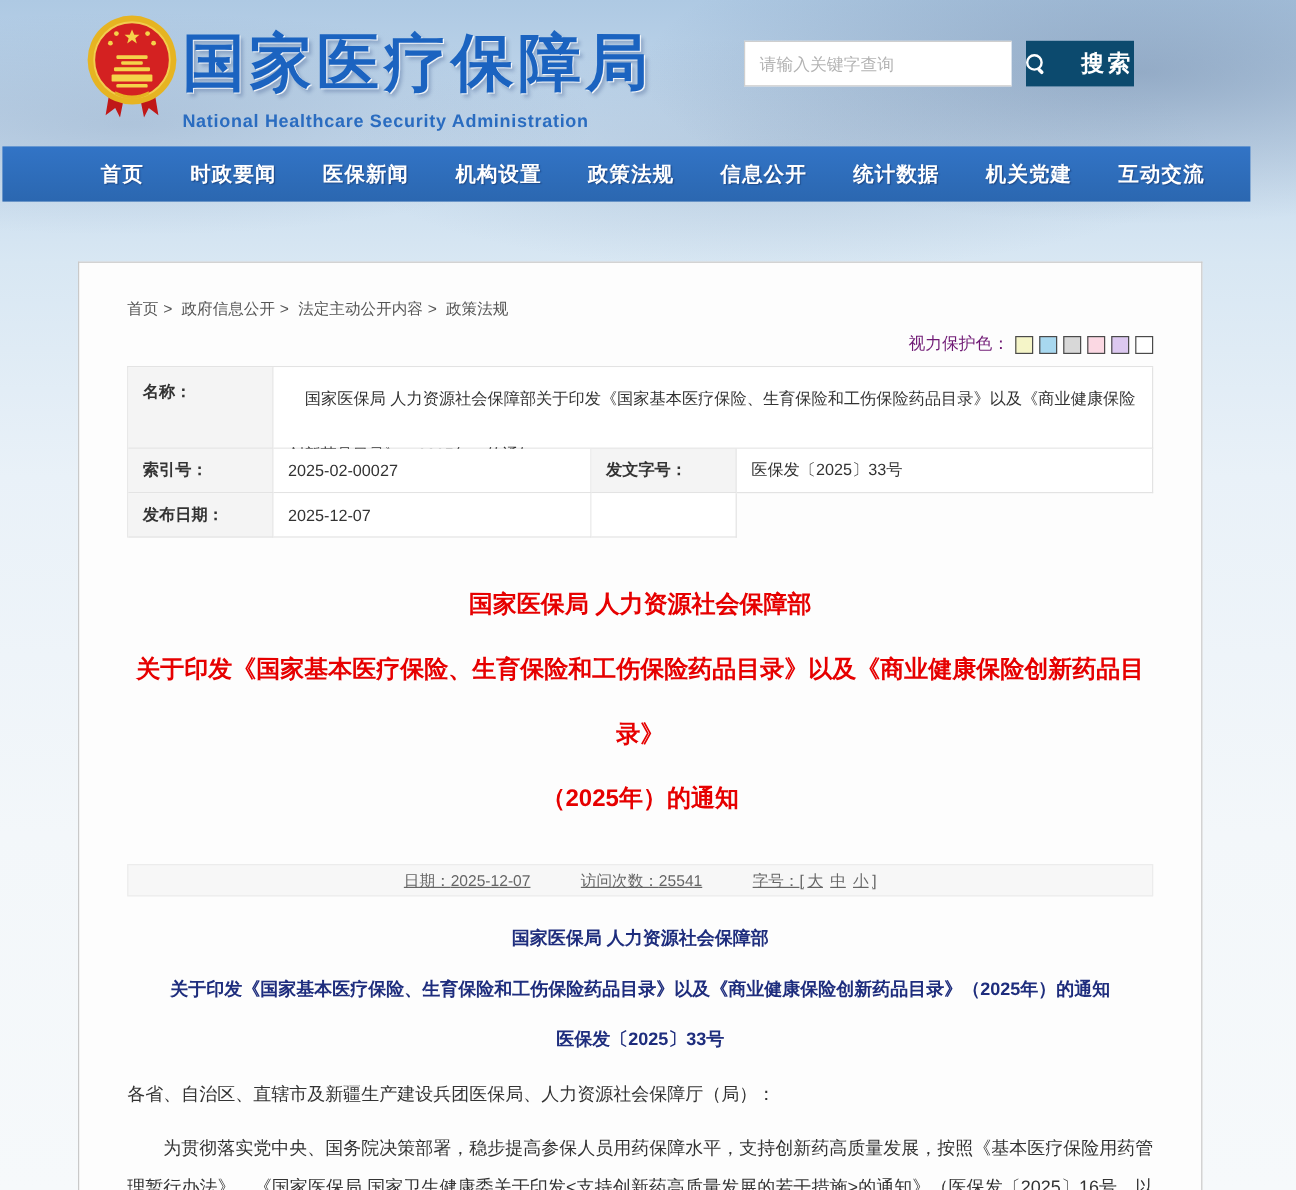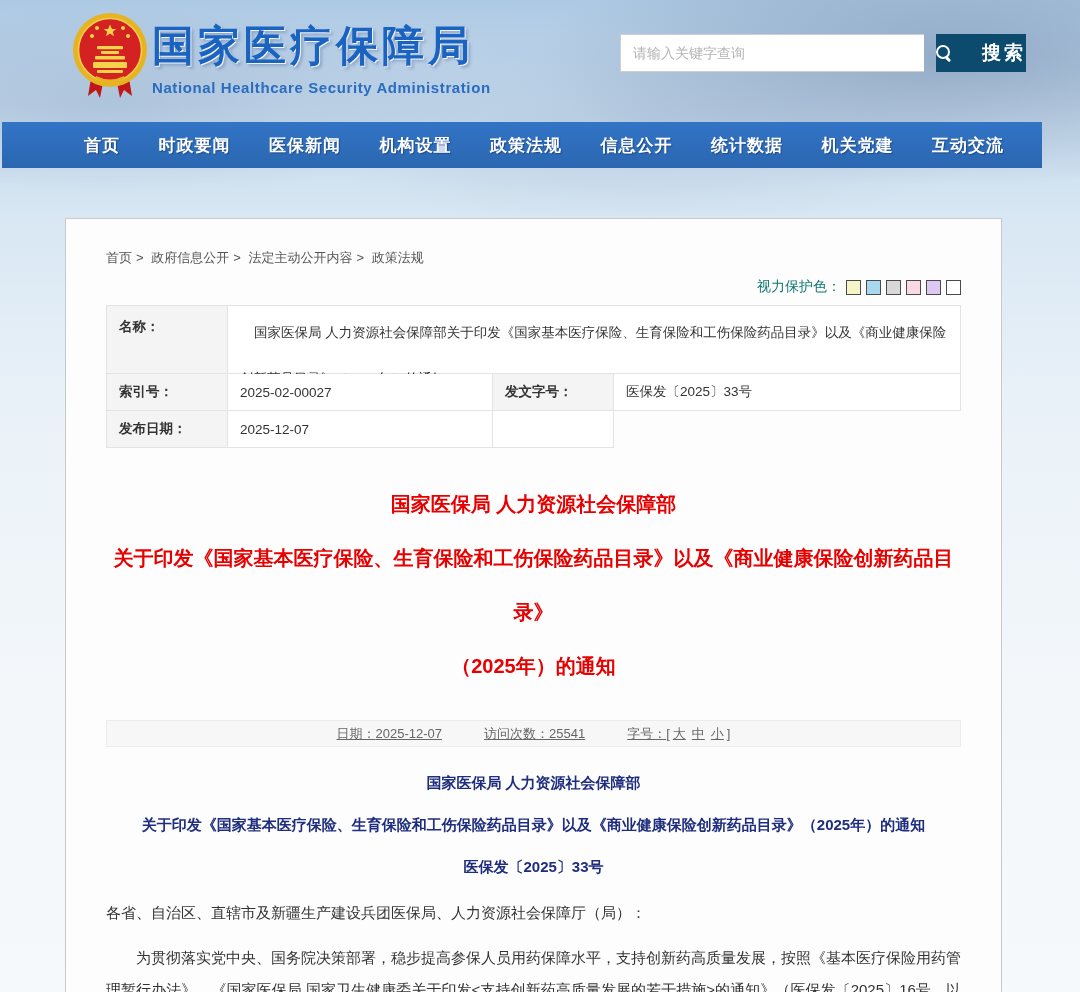--- a/index.html
+++ b/index.html
@@ -15,26 +15,26 @@
       radial-gradient(55% 42% at 88% 14%, rgba(84,108,143,0.38), transparent 70%),
       radial-gradient(45% 30% at 60% 30%, rgba(120,145,175,0.22), transparent 75%),
       radial-gradient(50% 30% at 10% 24%, rgba(110,135,168,0.25), transparent 72%);
   }
 
   
   .site-header { position:absolute; top:0; left:0; width:1080px; height:122px; }
   .logo { position:absolute; left:70px; top:10px; width:80px; height:92px; }
   .title-block { position:absolute; left:152px; top:18px; }
   .title-cn {
-    font-size:42px; font-weight:bold; color:#1b63c0; letter-spacing:4px;
+    font-size:52px; font-weight:bold; color:#1b63c0; letter-spacing:4px;
     text-shadow:1px 1px 0 rgba(255,255,255,0.85), 3px 3px 3px rgba(30,60,120,0.25);
   }
   .title-en { font-size:15px; font-weight:bold; color:#2a6cc0; margin-top:5px; letter-spacing:0.6px; }
 
-  .search-box { position:absolute; left:620px; top:34px; width:406px; height:38px; display:flex;gap:12px; }
+  .search-box { position:absolute; left:620px; top:34px; width:325px; height:38px; display:flex;gap:12px; }
   .search-input {
     flex:1; border:1px solid #cfcfcf; border-right:none; padding:0 12px;
     font-size:14px; color:#333; outline:none; background:#fff;
     font-family:"Liberation Sans","DejaVu Sans",sans-serif;
   }
   .search-input::placeholder { color:#b3b3b3; }
   .search-btn {
     width:90px; background:#0c4a6e; color:#fff; font-size:19px; font-weight:bold;
     border:none; display:flex; align-items:center; justify-content:space-between; gap:7px;
     cursor:pointer; letter-spacing:3px; font-family:inherit;
@@ -66,21 +66,21 @@
     position:absolute; left:65px; top:218px; width:937px; height:800px;
     background:#fdfdfd; border:1px solid #c9c9c9; border-bottom:none;
     padding:0 40px;
   }
   .breadcrumb { margin-top:30px; font-size:13px; color:#555; }
   .breadcrumb span { cursor:pointer; }
   .breadcrumb .sep { margin:0 4px; cursor:default; }
 
   .eye-row {
     margin-top:11px; display:flex; justify-content:flex-end; align-items:center;
-    font-size:14px; color:#0f766e;
+    font-size:14px; color:#701a75;
   }
   .swatch { width:15px; height:15px; border:1px solid #4a4a4a; margin-left:5px; cursor:pointer; }
 
   .meta-table {
     margin-top:9px; display:grid; grid-template-columns:121px 265px 121px 1fr;
     border-top:1px solid #e3e3e3; border-left:1px solid #e3e3e3;
     font-size:13.5px; color:#333;
   }
   .cell {
     border-right:1px solid #e3e3e3; border-bottom:1px solid #e3e3e3;

